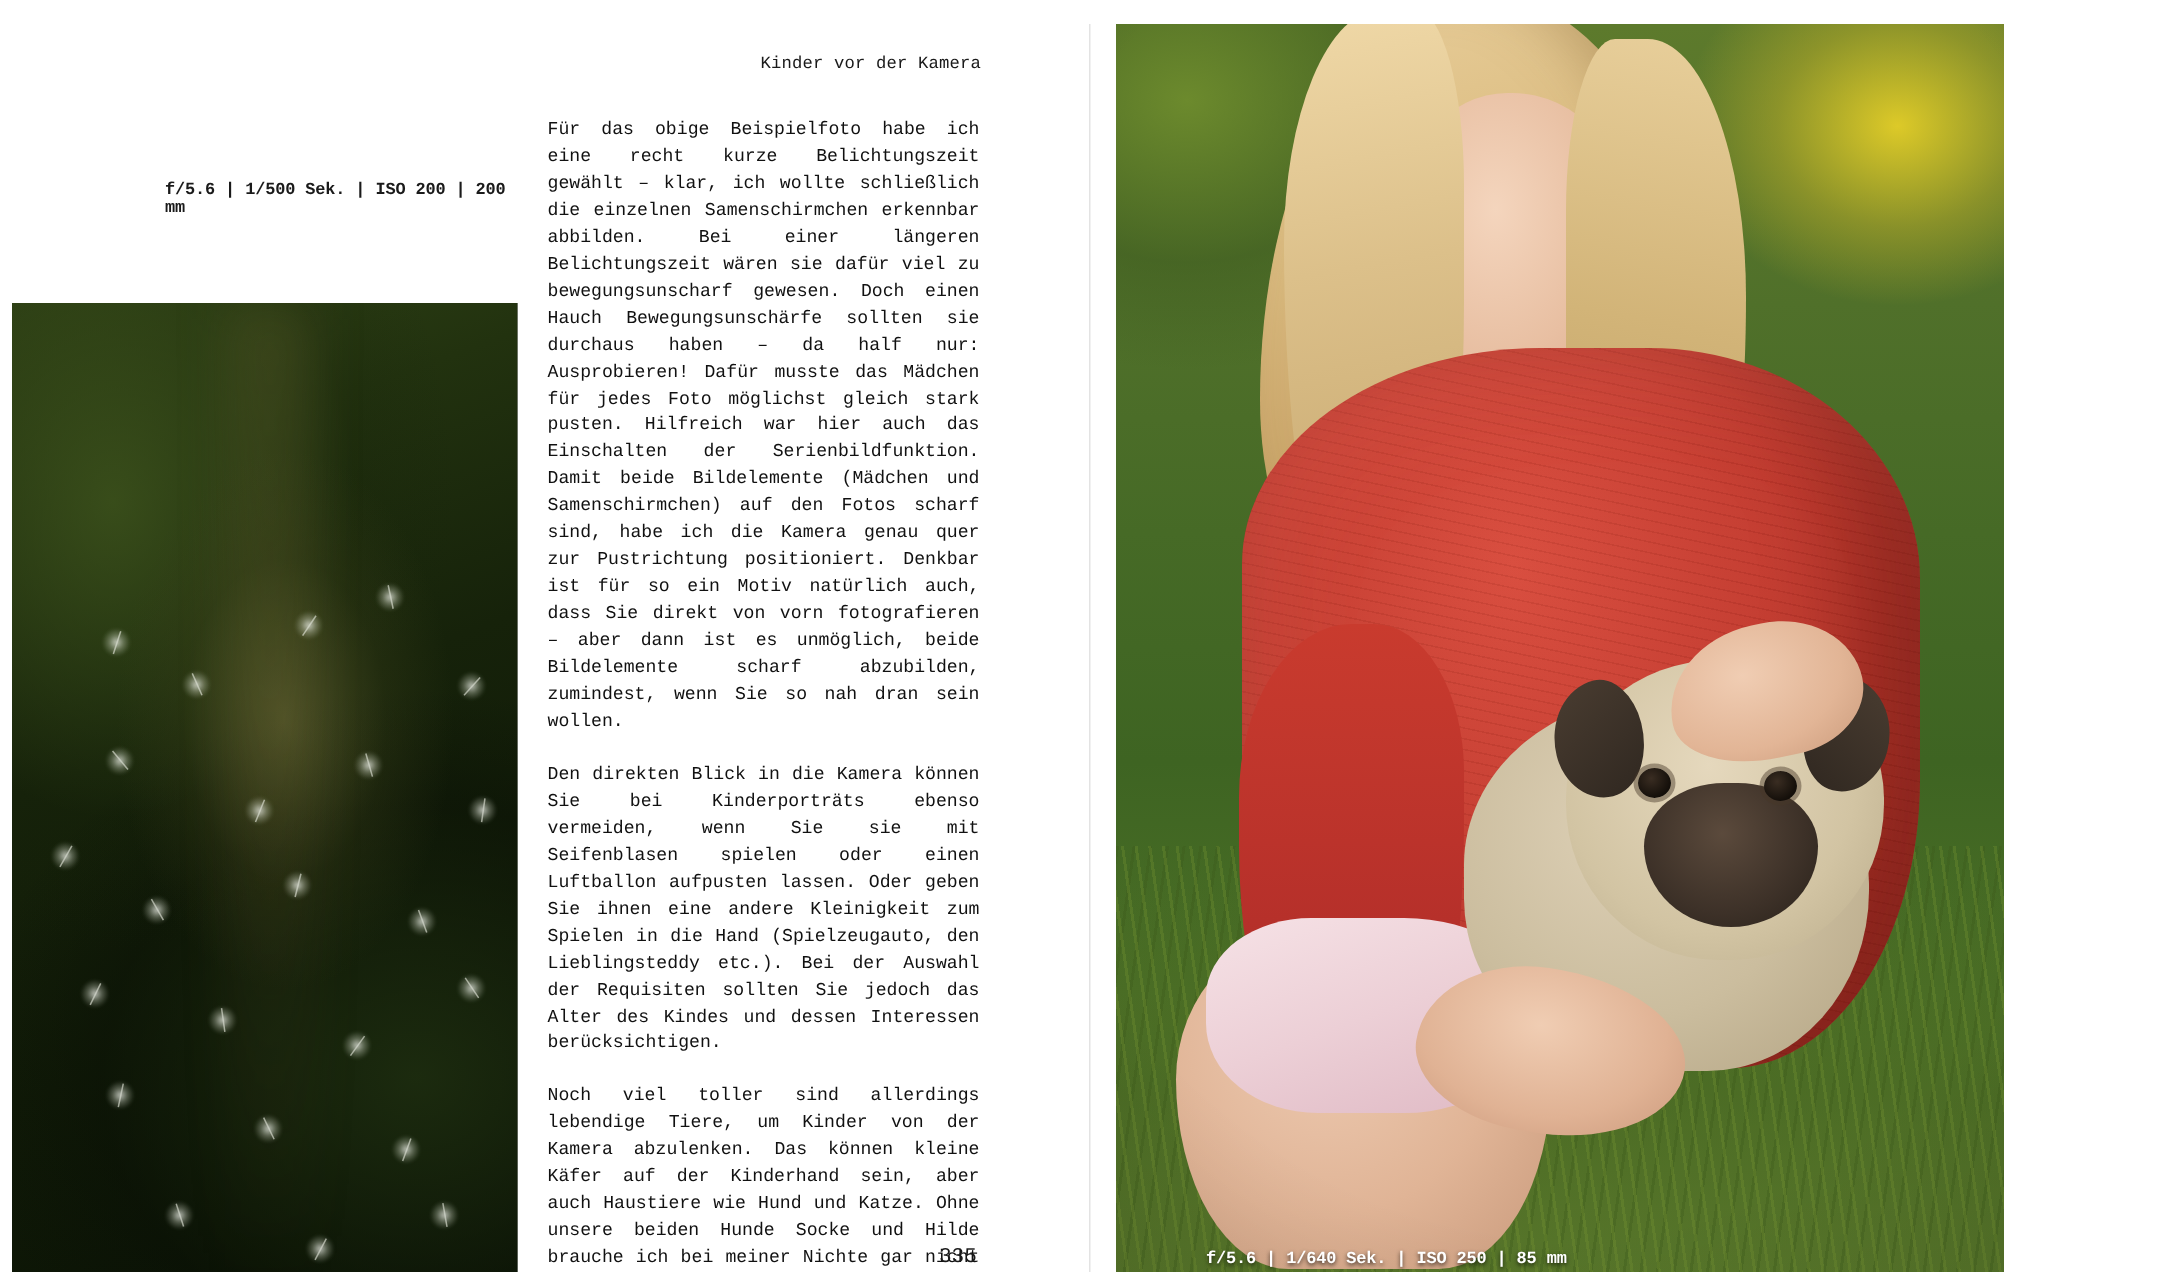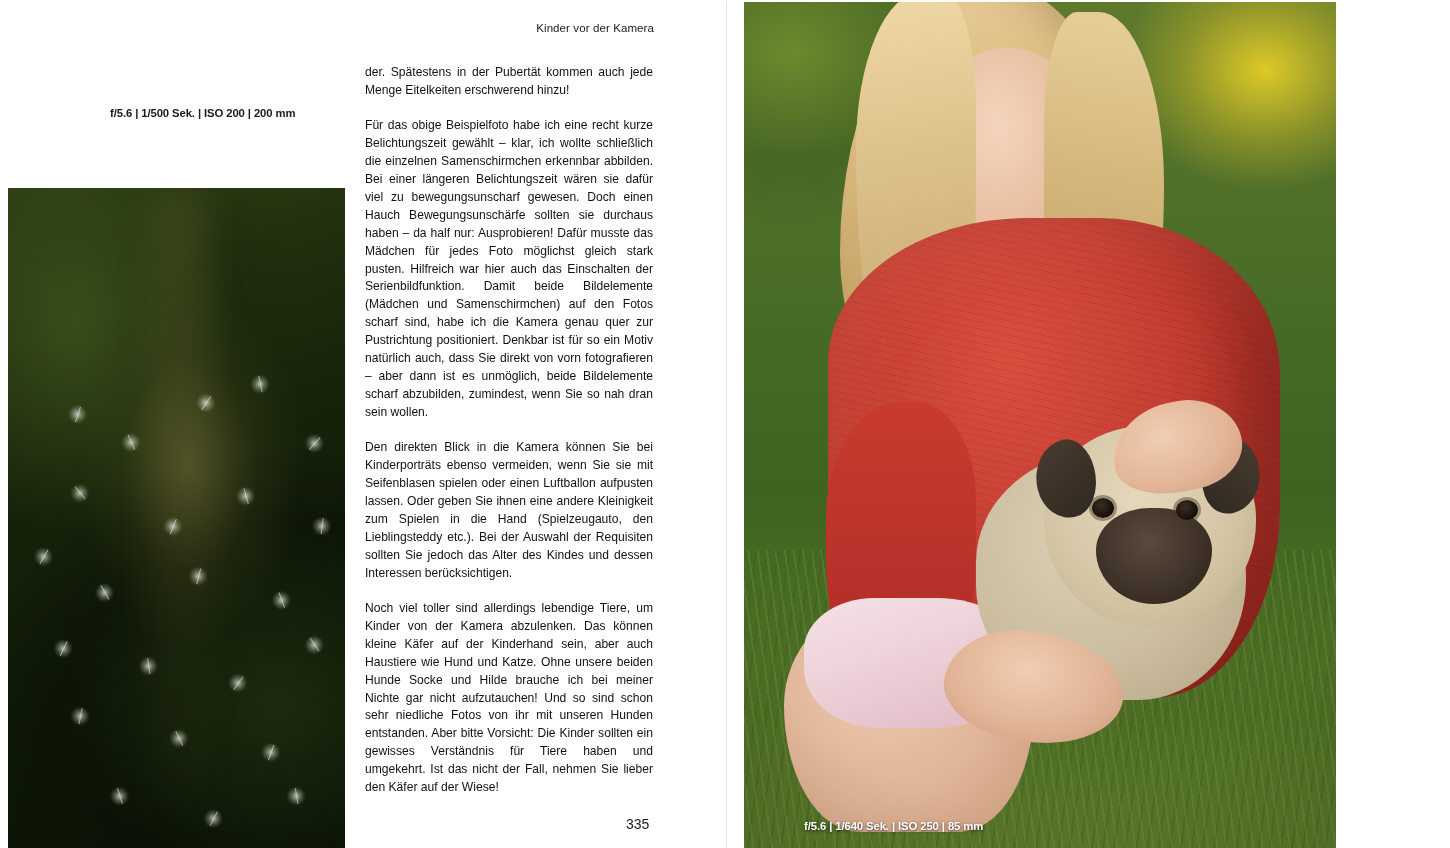--- a/index.html
+++ b/index.html
@@ -10,25 +10,26 @@
   body {
     width: 1450px;
     height: 848px;
     font-family: "Liberation Sans", sans-serif;
     overflow: hidden;
     position: relative;
   }
 
   .page {
     position: absolute;
-    top: 2px;
+    top: 16px;
     left: 0;
     width: 1450px;
     height: 660px;
     background: #ffffff;
+    font-family: Liberation Mono, monospace;
   }
 
   
   .left-page {
     position: absolute;
     top: 0;
     left: 0;
     width: 726px;
     height: 848px;
     background: #ffffff;
@@ -465,21 +466,20 @@
         </div>
       <div class="seed" style="left:190px; top:622px; transform:rotate(28deg);">
           <span class="crown"></span>
         </div>
       <div class="seed" style="left:276px; top:600px; transform:rotate(-10deg);">
           <span class="crown"></span>
         </div>
     </div>
 
     <div class="text-col">
-      <p>der. Spätestens in der Pubertät kommen auch jede Menge Eitelkeiten erschwerend hinzu!</p>
       <p>Für das obige Beispielfoto habe ich eine recht kurze Belichtungszeit gewählt – klar, ich wollte schließlich die einzelnen Samenschirmchen erkennbar abbilden. Bei einer längeren Belichtungszeit wären sie dafür viel zu bewegungsunscharf gewesen. Doch einen Hauch Bewegungsunschärfe sollten sie durchaus haben – da half nur: Ausprobieren! Dafür musste das Mädchen für jedes Foto möglichst gleich stark pusten. Hilfreich war hier auch das Einschalten der Serienbildfunktion. Damit beide Bildelemente (Mädchen und Samenschirmchen) auf den Fotos scharf sind, habe ich die Kamera genau quer zur Pustrichtung positioniert. Denkbar ist für so ein Motiv natürlich auch, dass Sie direkt von vorn fotografieren – aber dann ist es unmöglich, beide Bildelemente scharf abzubilden, zumindest, wenn Sie so nah dran sein wollen.</p>
       <p>Den direkten Blick in die Kamera können Sie bei Kinderporträts ebenso vermeiden, wenn Sie sie mit Seifenblasen spielen oder einen Luftballon aufpusten lassen. Oder geben Sie ihnen eine andere Kleinigkeit zum Spielen in die Hand (Spielzeugauto, den Lieblingsteddy etc.). Bei der Auswahl der Requisiten sollten Sie jedoch das Alter des Kindes und dessen Interessen berücksichtigen.</p>
       <p>Noch viel toller sind allerdings lebendige Tiere, um Kinder von der Kamera abzulenken. Das können kleine Käfer auf der Kinderhand sein, aber auch Haustiere wie Hund und Katze. Ohne unsere beiden Hunde Socke und Hilde brauche ich bei meiner Nichte gar nicht aufzutauchen! Und so sind schon sehr niedliche Fotos von ihr mit unseren Hunden entstanden. Aber bitte Vorsicht: Die Kinder sollten ein gewisses Verständnis für Tiere haben und umgekehrt. Ist das nicht der Fall, nehmen Sie lieber den Käfer auf der Wiese!</p>
     </div>
 
     <div class="page-number">335</div>
   </div>
 
   <div class="gutter"></div>
 

